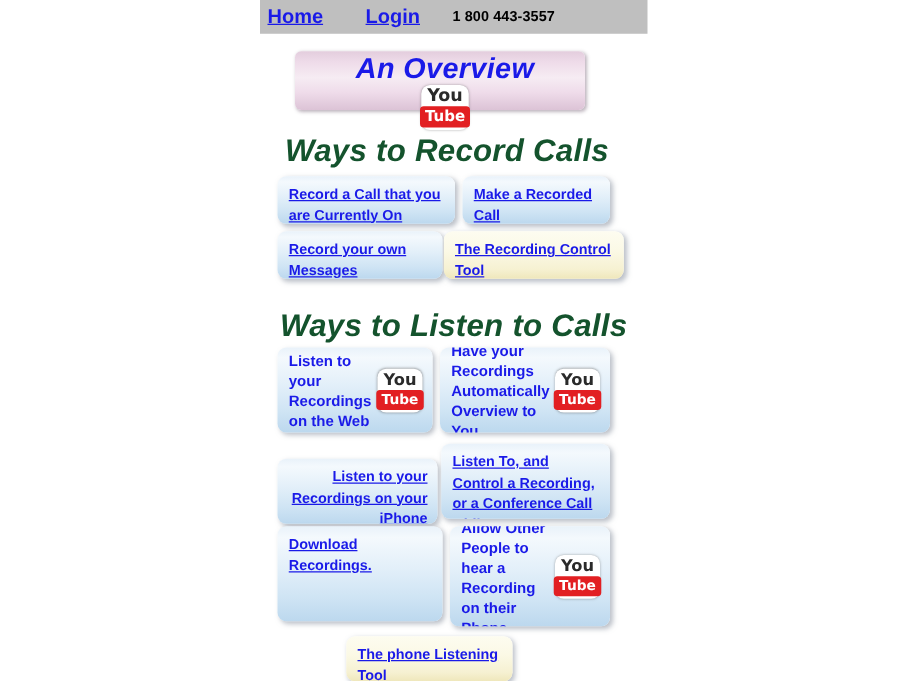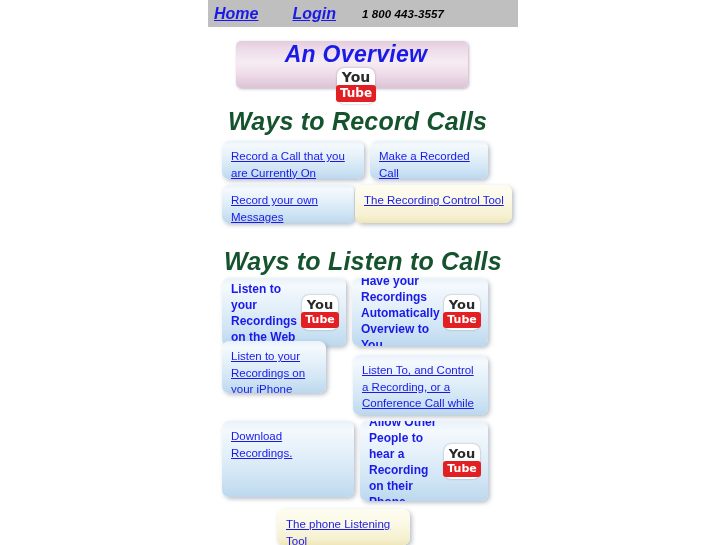--- a/index.html
+++ b/index.html
@@ -19,21 +19,20 @@
   
   #navbar {
     position: absolute;
     left: 208px;
     top: 0;
     width: 310px;
     height: 27px;
     background: #bfbfbf;
     display: flex;
     align-items: center;
-    font-style: italic;
   }
   .nav-link {
     color: #1a1ae8;
     font-size: 16px;
     font-weight: bold;
     text-decoration: underline;
     cursor: pointer;
     white-space: nowrap;
   }
   #nav-home { margin-left: 6px; }
@@ -152,21 +151,21 @@
     padding: 7px 8px 6px 9px;
     display: flex;
     align-items: flex-start;
     justify-content: space-between;
     height: 100%;
     box-sizing: border-box;
   }
   .card-link {
     color: #1a1ae8;
     font-size: 11.5px;
-    font-weight: normal;
+    font-weight: bold;
     text-decoration: underline;
     line-height: 16.5px;
     cursor: pointer;
     display: block;
   }
   .card-text {
     color: #1a1ae8;
     font-size: 12px;
     font-weight: bold;
     text-decoration: none;
@@ -178,26 +177,26 @@
     display: flex;
     align-items: center;
     flex: none;
     margin-left: 4px;
   }
 
   
   #card-record-current { left: 222px; top: 141px; width: 142px; height: 38px; }
   #card-make-recorded  { left: 370px; top: 141px; width: 118px; height: 38px; }
   #card-record-own     { left: 222px; top: 185px; width: 132px; height: 38px; }
-  #card-control-tool   { left: 355px; top: 185px; width: 157px; height: 38px; }
+  #card-control-tool   { left: 355px; top: 185px; width: 144px; height: 38px; }
 
   
   #card-web            { left: 222px; top: 278px; width: 124px; height: 68px; }
   #card-emailed        { left: 352px; top: 278px; width: 136px; height: 68px; }
-  #card-iphone         { left: 222px; top: 341px; width: 104px; height: 52px; }
+  #card-iphone         { left: 222px; top: 367px; width: 128px; height: 52px; text-align: right; }
   #card-control-conf   { left: 353px; top: 355px; width: 135px; height: 60px; }
   #card-download       { left: 222px; top: 421px; width: 132px; height: 76px; }
   #card-allow-others   { left: 360px; top: 421px; width: 128px; height: 80px; }
   #card-phone-tool     { left: 277px; top: 509px; width: 133px; height: 36px; }
 
   #card-web .card-inner,
   #card-emailed .card-inner,
   #card-allow-others .card-inner {
     align-items: center;
   }

